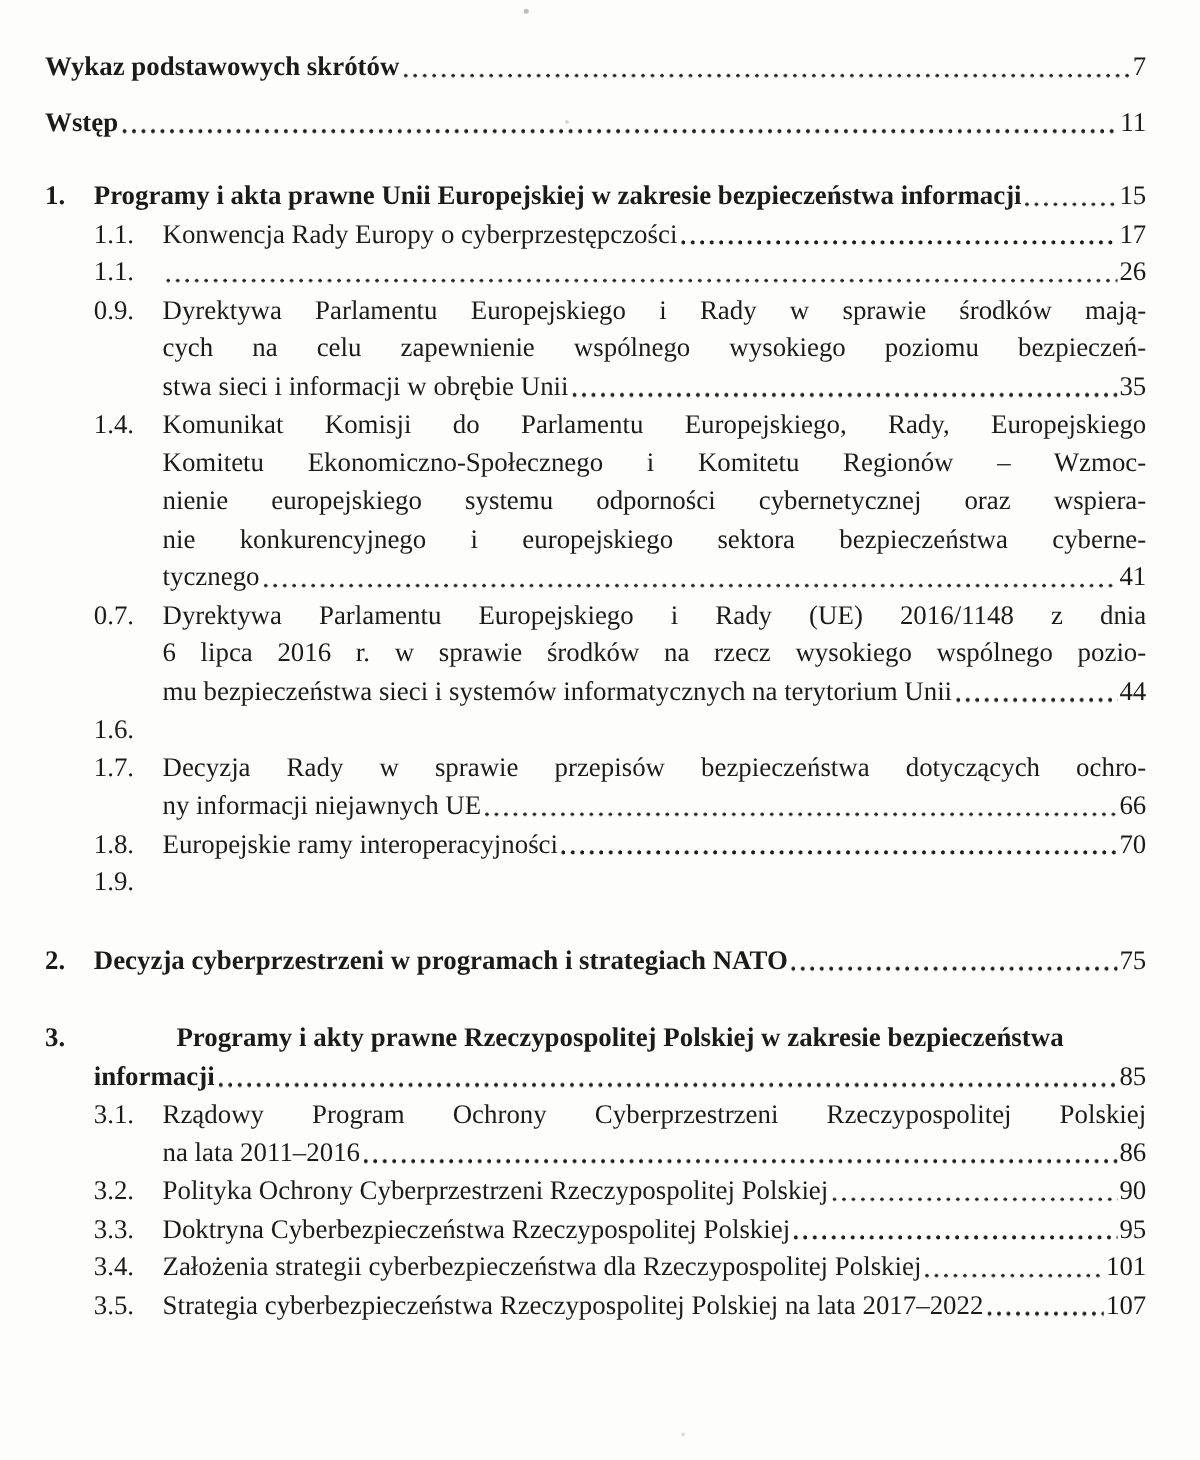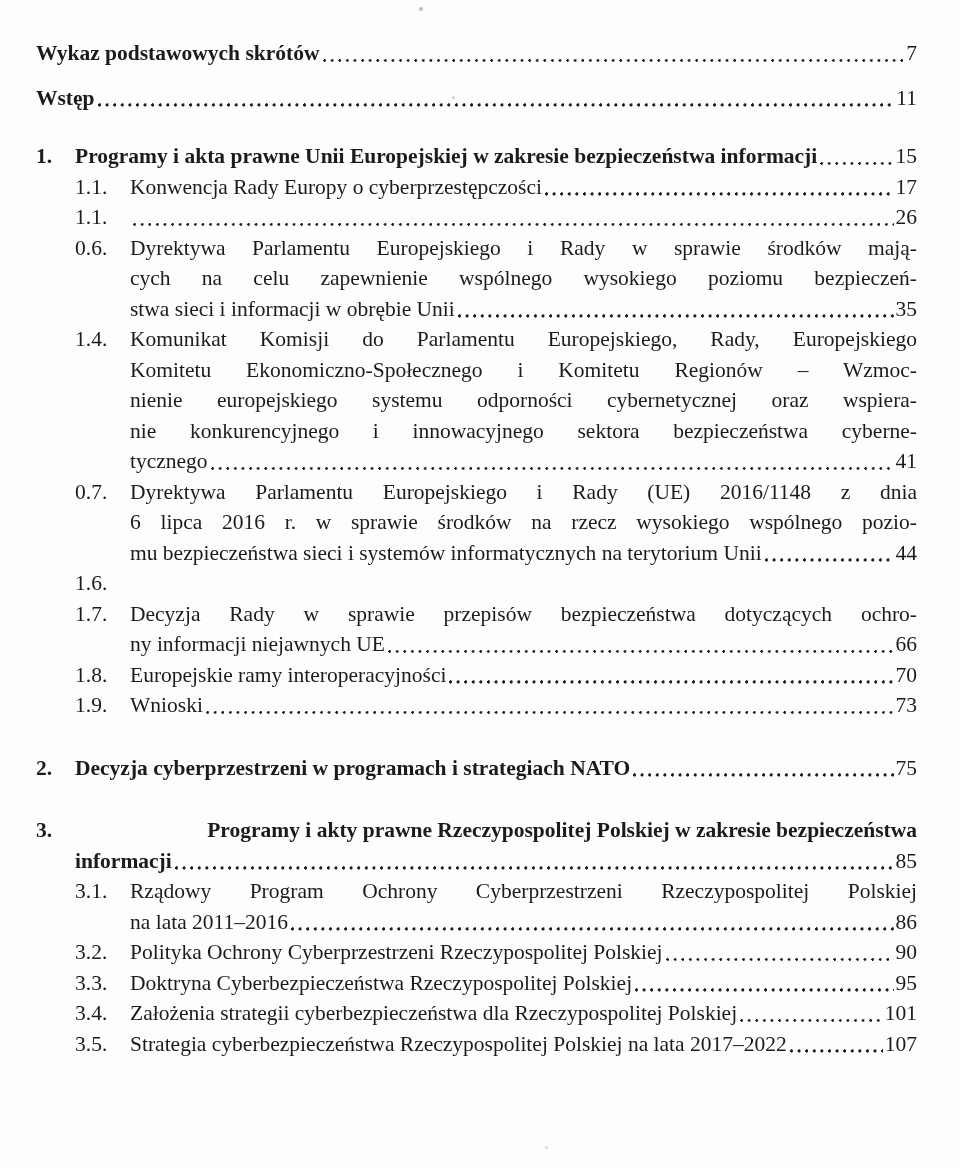--- a/index.html
+++ b/index.html
@@ -25,21 +25,21 @@
   }
   .front   { font-weight: 700; margin-bottom: 14px; }
   .chapter { font-weight: 700; }
   .section { font-weight: 400; padding-left: 39px; }
   .gap-a { margin-top: 28px; }
   .gap-b { margin-top: 32px; }
   .num { flex: 0 0 39px; width: 39px; }
   .section .num { flex: 0 0 55px; width: 55px; }
   .body { flex: 1 1 auto; min-width: 0; }
   .jline { text-align: justify; text-align-last: justify; }
-  .line  { text-align: right; }
+  .line  { text-align: center; }
   .lastline { display: flex; align-items: baseline; }
   .ltext { flex: 0 1 auto; white-space: nowrap; overflow: hidden; }
   .dots {
     flex: 1 1 12px;
     min-width: 6px;
     align-self: flex-end;
     height: 3.5px;
     margin: 0 2px 6.5px 3px;
     background-image: radial-gradient(circle at 1.6px 1.7px, #1c1c1c 1.25px, rgba(0,0,0,0) 1.65px);
     background-size: 7.6px 3.5px;
@@ -105,39 +105,39 @@
     <span class="num">1.1.</span>
     <div class="body">
       <div class="lastline">
         <span class="dots"></span>
         <span class="page-num">26</span>
       </div>
     </div>
   </div>
 
   <div class="entry section">
-    <span class="num">0.6.</span>
+    <span class="num">0.9.</span>
     <div class="body">
       <div class="jline">Dyrektywa Parlamentu Europejskiego i Rady w sprawie środków mają-</div>
       <div class="jline">cych na celu zapewnienie wspólnego wysokiego poziomu bezpieczeń-</div>
       <div class="lastline">
         <span class="ltext">stwa sieci i informacji w obrębie Unii</span>
         <span class="dots"></span>
         <span class="page-num">35</span>
       </div>
     </div>
   </div>
 
   <div class="entry section">
     <span class="num">1.4.</span>
     <div class="body">
       <div class="jline">Komunikat Komisji do Parlamentu Europejskiego, Rady, Europejskiego</div>
       <div class="jline">Komitetu Ekonomiczno-Społecznego i Komitetu Regionów – Wzmoc-</div>
       <div class="jline">nienie europejskiego systemu odporności cybernetycznej oraz wspiera-</div>
-      <div class="jline">nie konkurencyjnego i innowacyjnego sektora bezpieczeństwa cyberne-</div>
+      <div class="jline">nie konkurencyjnego i europejskiego sektora bezpieczeństwa cyberne-</div>
       <div class="lastline">
         <span class="ltext">tycznego</span>
         <span class="dots"></span>
         <span class="page-num">41</span>
       </div>
     </div>
   </div>
 
   <div class="entry section">
     <span class="num">0.7.</span>
@@ -174,27 +174,20 @@
       <div class="lastline">
         <span class="ltext">Europejskie ramy interoperacyjności</span>
         <span class="dots"></span>
         <span class="page-num">70</span>
       </div>
     </div>
   </div>
 
   <div class="entry section">
     <span class="num">1.9.</span>
-    <div class="body">
-      <div class="lastline">
-        <span class="ltext">Wnioski</span>
-        <span class="dots"></span>
-        <span class="page-num">73</span>
-      </div>
-    </div>
   </div>
 
   <div class="entry chapter gap-b">
     <span class="num">2.</span>
     <div class="body">
       <div class="lastline">
         <span class="ltext">Decyzja cyberprzestrzeni w programach i strategiach NATO</span>
         <span class="dots"></span>
         <span class="page-num">75</span>
       </div>

